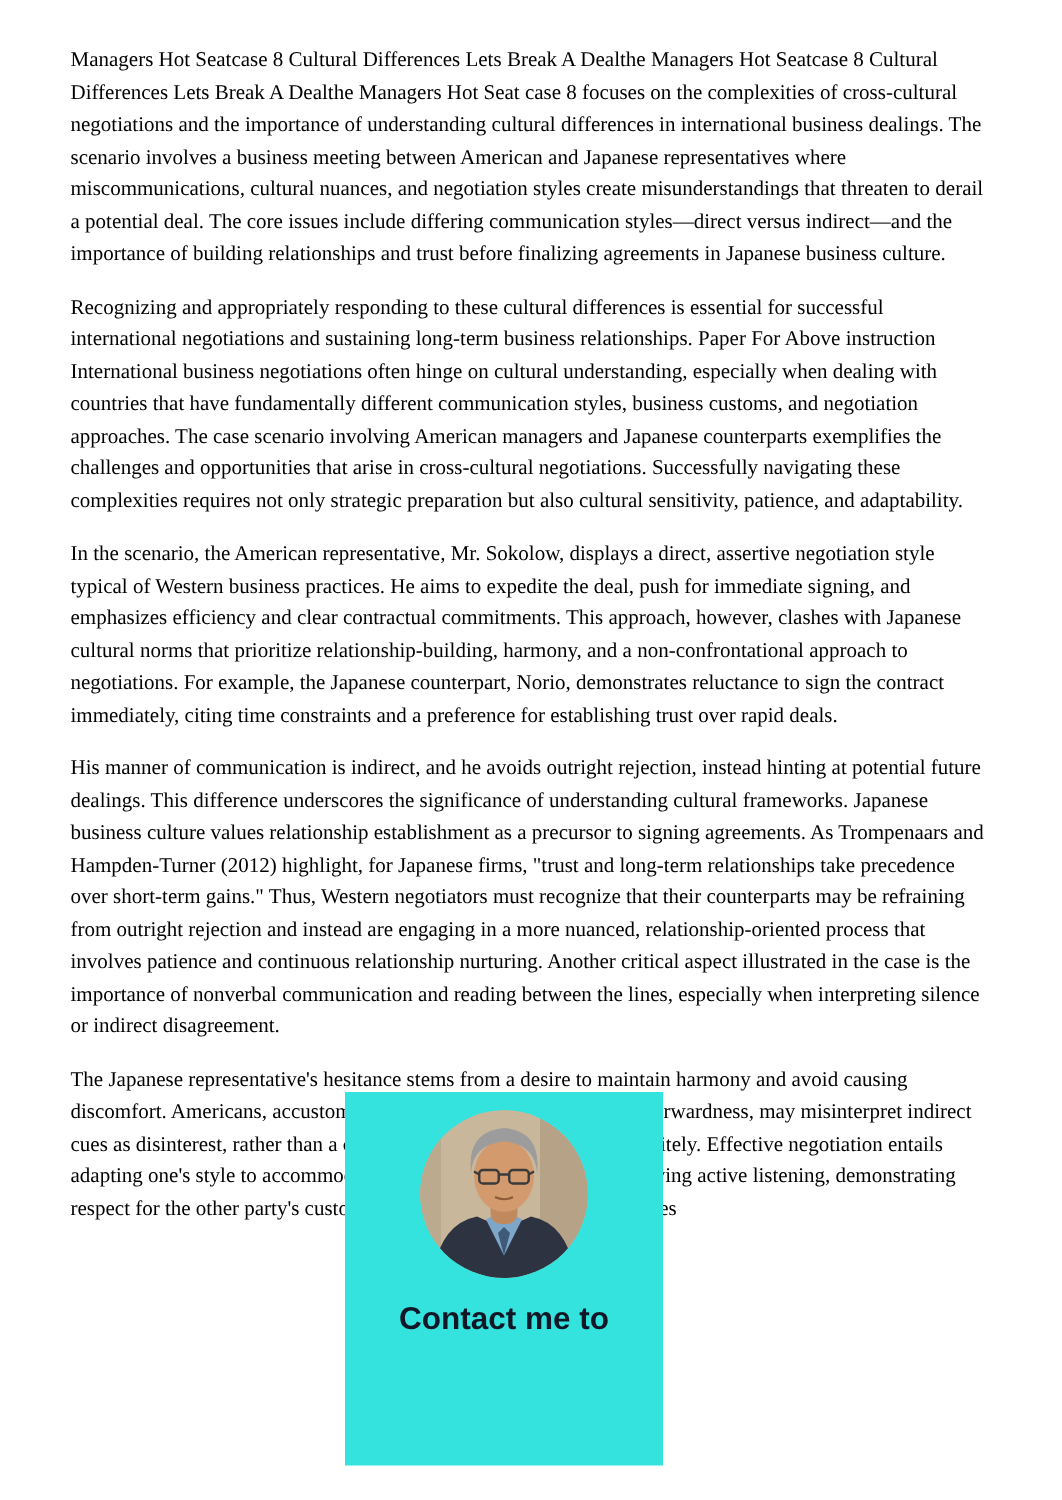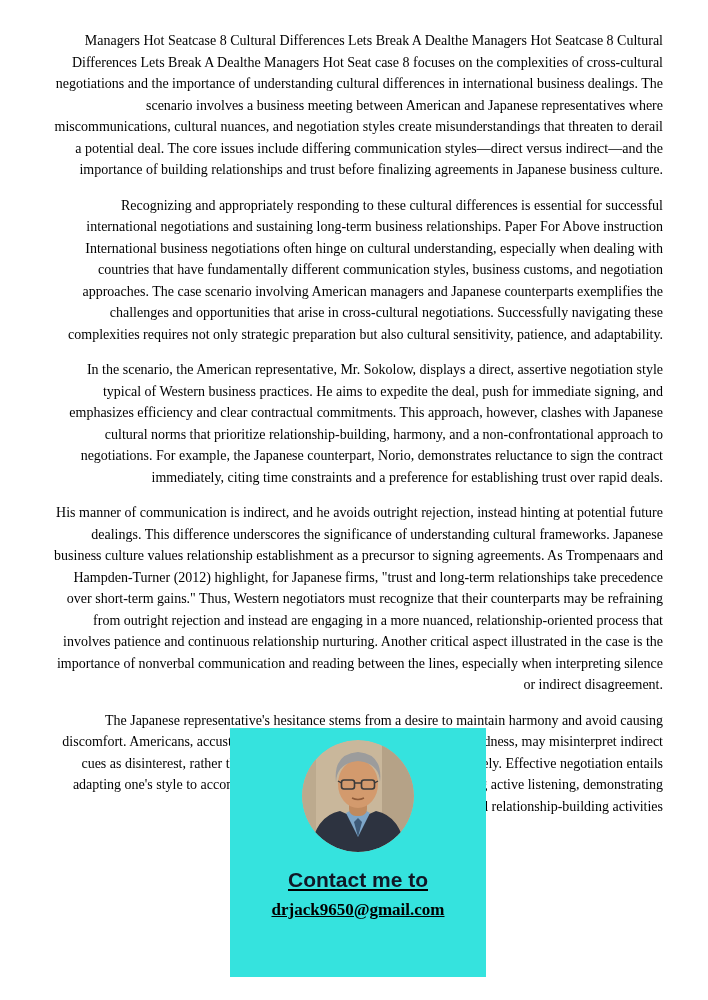--- a/index.html
+++ b/index.html
@@ -20,33 +20,31 @@
     left: 47px;
     top: 30px;
     width: 616px;
     font-size: 14px;
     line-height: 21.5px;
     color: #000000;
     text-align: left;
   }
   .content p {
     margin: 0 0 14px 0;
-    text-align: right;
   }
   .overlay {
     position: absolute;
     left: 230px;
     top: 728px;
-    width: 256px;
+    width: 212px;
     height: 249px;
     background: #35e3de;
     text-align: center;
     box-sizing: border-box;
     padding-top: 12px;
-    text-decoration: underline;
   }
   .avatar {
     width: 112px;
     height: 112px;
     margin: 0 auto;
     border-radius: 50%;
     overflow: hidden;
     line-height: 0;
   }
   .ad-headline {
@@ -101,16 +99,15 @@
           <line x1="52.5" y1="43" x2="59.5" y2="43" stroke="#3a3a3a" stroke-width="1.6"></line>
           <line x1="39.5" y1="43" x2="36" y2="41" stroke="#3a3a3a" stroke-width="1.4"></line>
           <line x1="72.5" y1="43" x2="76" y2="41" stroke="#3a3a3a" stroke-width="1.4"></line>
           <path d="M50 58 Q56 61 62 58" stroke="#8d5a38" stroke-width="1.4" fill="none"></path>
         </g>
       </svg>
     </div>
     <div class="ad-headline">
       <div>Contact me to</div>
     </div>
-    <div class="ad-email">drjack9650@gmail.com</div>
   </div>
 
 </div>
 
 </body></html>

